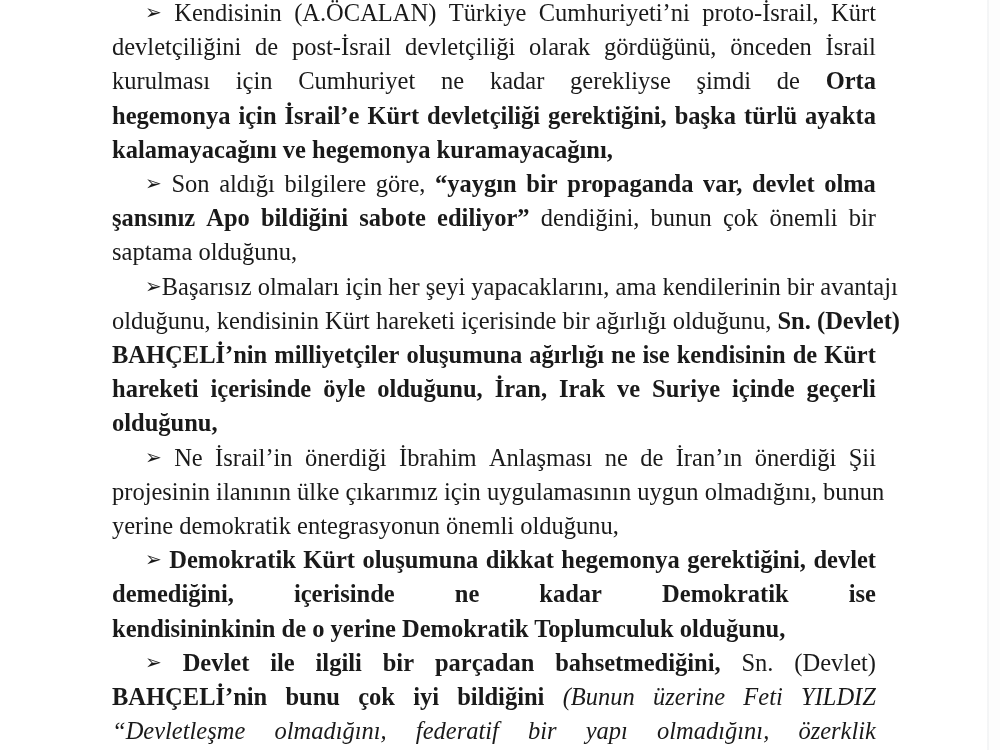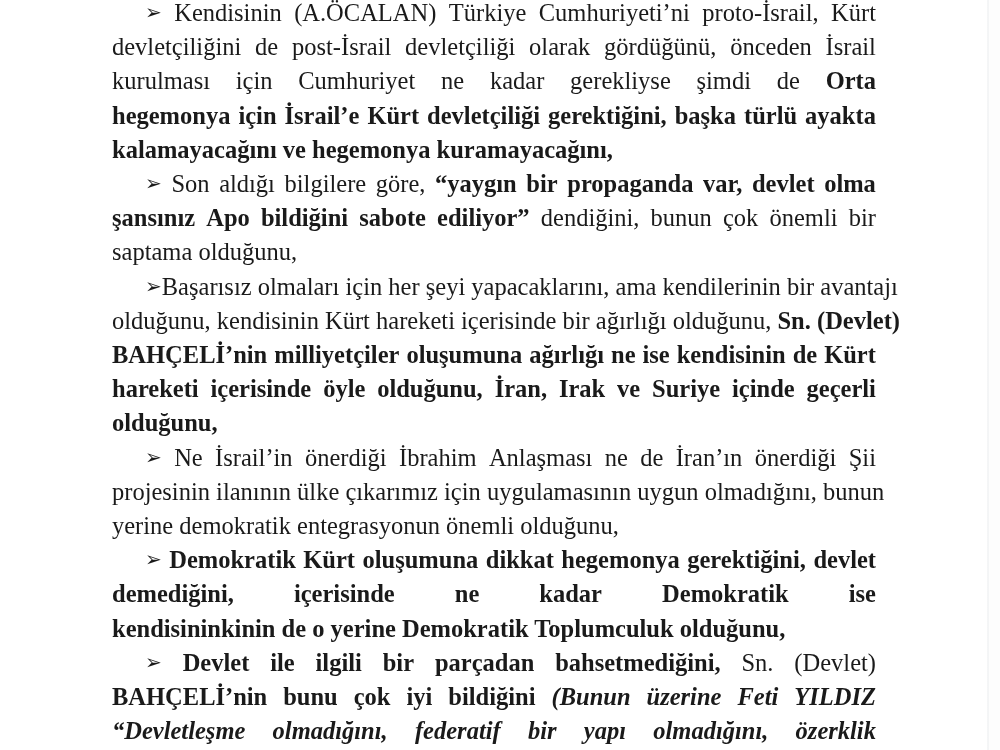--- a/index.html
+++ b/index.html
@@ -61,21 +61,21 @@
   }
   
   .ln.j {
     display: flex;
     justify-content: space-between;
     white-space: normal;
   }
   .ln.j > span { white-space: pre; }
 
   .b { font-weight: bold; }
-  .bi { font-weight: bold; font-style: italic; }
+  .bi { font-weight: normal; font-style: italic; }
 
   .arrow {
     font-family: "DejaVu Sans", sans-serif;
     font-size: 20px;
     line-height: 1;
     position: relative;
     top: -2px;
   }
   .indent { display: inline-block; width: 33px; }
 </style>

